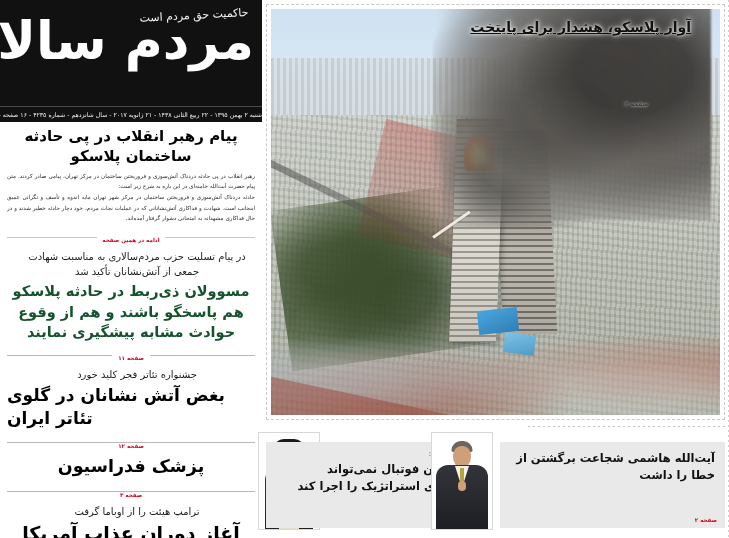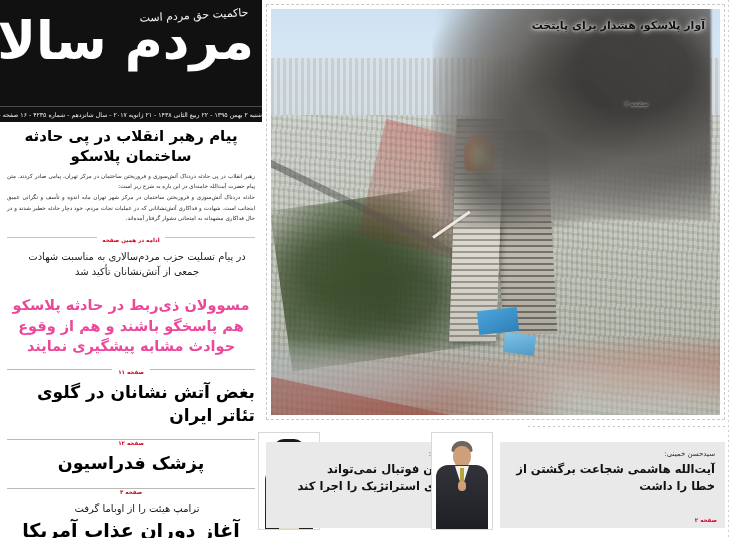--- a/index.html
+++ b/index.html
@@ -52,24 +52,24 @@
   .kicker{
     font-size:10px;line-height:1.5;text-align:center;color:#1a1a1a;
     margin:2px 0 2px 12px;
   }
   .hl1{
     font-size:15px;font-weight:bold;line-height:1.35;text-align:center;
     color:#000;margin:1px 0 4px 0;
   }
   .hl2{
     font-size:14.5px;font-weight:bold;line-height:1.4;text-align:center;
-    color:#ec4899;margin:16px 0 3px 0;
+    color:#14532d;margin:2px 0 3px 0;
   }
   .hl3{
-    font-size:17px;font-weight:bold;line-height:1.35;text-align:right;
+    font-size:17px;font-weight:bold;line-height:1.35;text-align:left;
     color:#000;margin:2px 0 3px 0;
   }
   .hl4{
     font-size:17.5px;font-weight:bold;line-height:1.3;text-align:center;
     color:#000;margin:2px 0 4px 0;
   }
   .hl5{
     font-size:19px;font-weight:bold;line-height:1.25;text-align:center;
     color:#000;margin:3px 0 5px 0;
   }
@@ -204,24 +204,25 @@
   .rooftops{
     position:absolute;left:0;bottom:0;width:100%;height:28%;
     background:
       linear-gradient(12deg, rgba(150,60,48,.45) 0 18%, transparent 18.5%),
       radial-gradient(ellipse at 12% 70%, rgba(180,186,190,.55) 0 12%, transparent 40%),
       radial-gradient(ellipse at 30% 85%, rgba(160,72,56,.5) 0 10%, transparent 38%),
       radial-gradient(ellipse at 78% 80%, rgba(205,205,200,.5) 0 13%, transparent 42%),
       radial-gradient(ellipse at 92% 62%, rgba(170,80,60,.45) 0 10%, transparent 38%);
   }
   .ph-kicker{
-    position:absolute;right:15px;top:10px;z-index:6;
-    font-size:11px;font-weight:bold;color:#111;
+    position:absolute;right:29px;top:10px;z-index:6;
+    font-size:14px;font-weight:bold;color:#111;
     text-shadow:0 0 3px rgba(255,255,255,.95),0 0 6px rgba(255,255,255,.9);
     white-space:nowrap;
+    text-decoration:underline;
   }
   .ph-headline{
     position:absolute;right:16px;top:26px;z-index:6;
     font-size:40px;font-weight:bold;line-height:1.1;color:#151515;
     text-shadow:0 0 5px rgba(255,255,255,.85),0 0 10px rgba(255,255,255,.75);
     white-space:nowrap;
   }
   .ph-headline .red{color:#d0021b;}
   .ph-pg{
     position:absolute;right:72px;top:92px;z-index:6;
@@ -313,20 +314,21 @@
       <div class="art">
         <div class="kicker">در پیام تسلیت حزب مردم‌سالاری به مناسبت شهادت جمعی از آتش‌نشانان تأکید شد</div>
         <div class="hl2">مسوولان ذی‌ربط در حادثه پلاسکو هم پاسخگو باشند و هم از وقوع حوادث مشابه پیشگیری نمایند</div>
         <div class="jump">
           <span class="rule"></span>
           <span class="pg">صفحه ۱۱</span>
         </div>
       </div>
 
       <div class="art">
+        <div class="kicker">جشنواره تئاتر فجر کلید خورد</div>
         <div class="hl3">بغض آتش نشانان در گلوی تئاتر ایران</div>
         <div class="jump">
           <span class="rule"></span>
           <span class="pg">صفحه ۱۲</span>
         </div>
       </div>
 
       <div class="art">
         <div class="hl4">پزشک فدراسیون</div>
         <div class="jump">
@@ -369,21 +371,20 @@
         <div class="ph-pg">صفحه ۲</div>
       </div>
     </div>
 
     <div class="hdivider"></div>
 
     <div class="bottom">
 
       <div class="box box-a">
         <div class="box-inner">
-          <div class="who">سیدحسن خمینی:</div>
           <div class="quote">آیت‌الله هاشمی شجاعت برگشتن از خطا را داشت</div>
           <div class="box-pg">صفحه ۲</div>
         </div>
       </div>
       <div class="portrait p-b">
         <div class="pf">
           <div class="cl-turban"></div>
           <div class="head cl-face"></div>
           <div class="cl-beard"></div>
           <div class="body-s cl-robe"></div>

